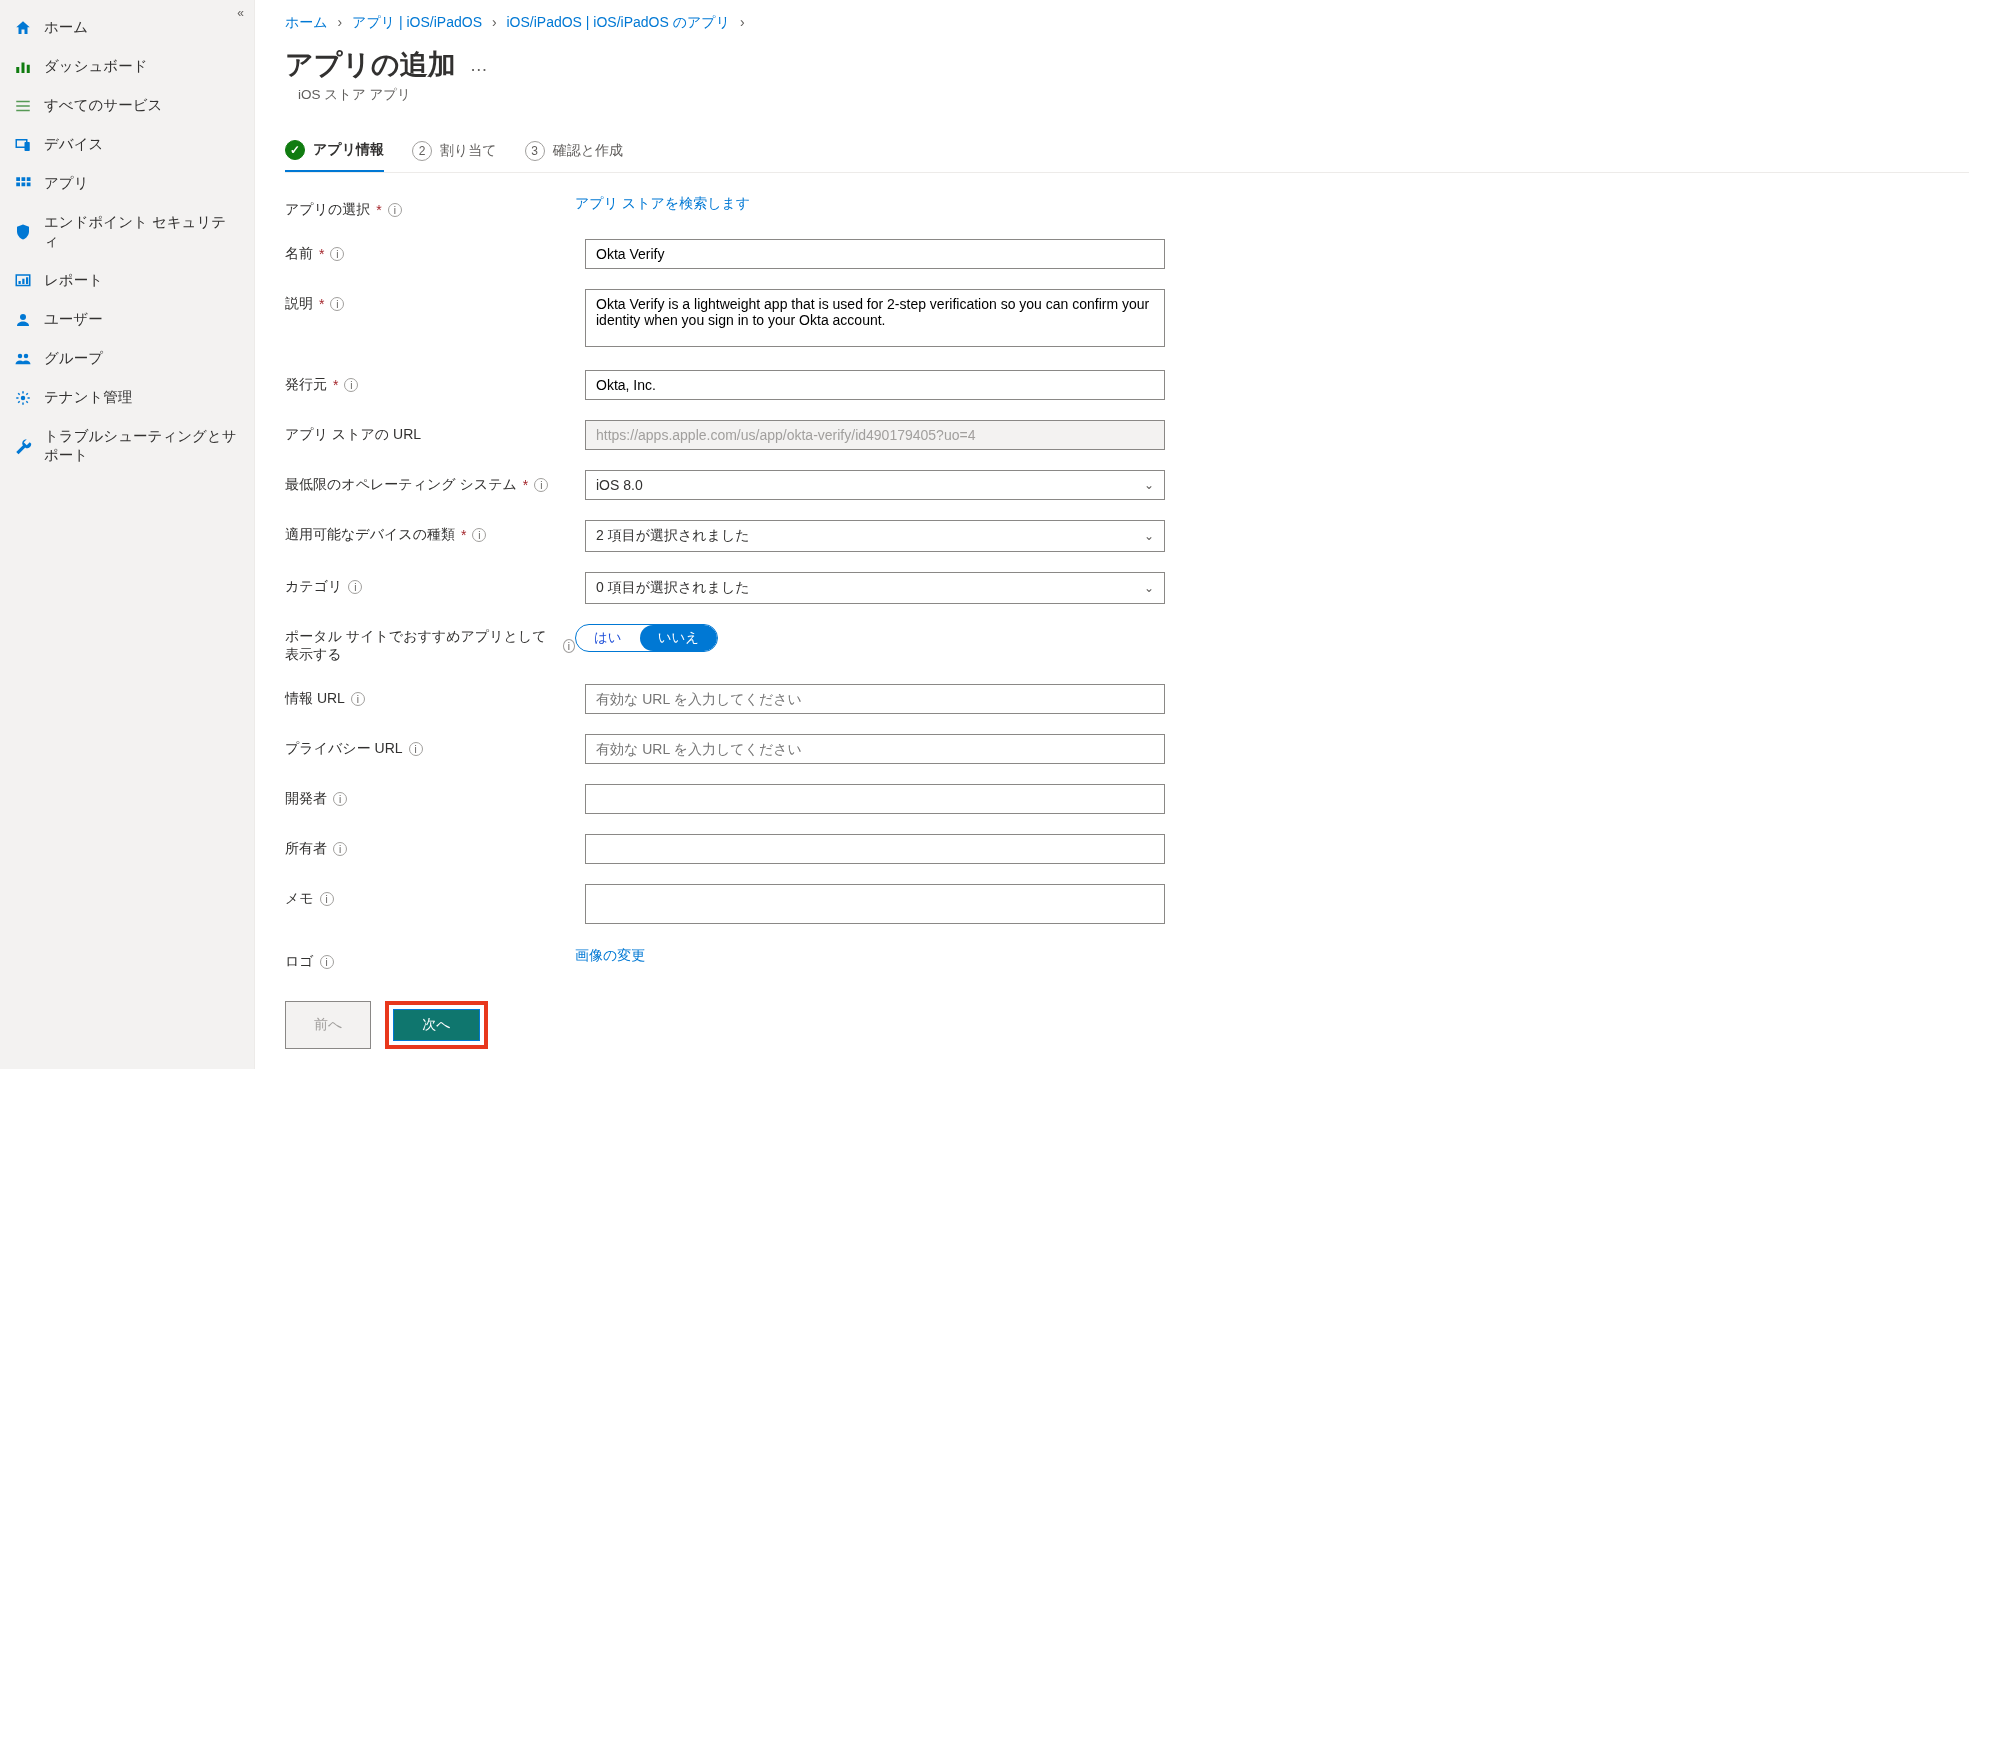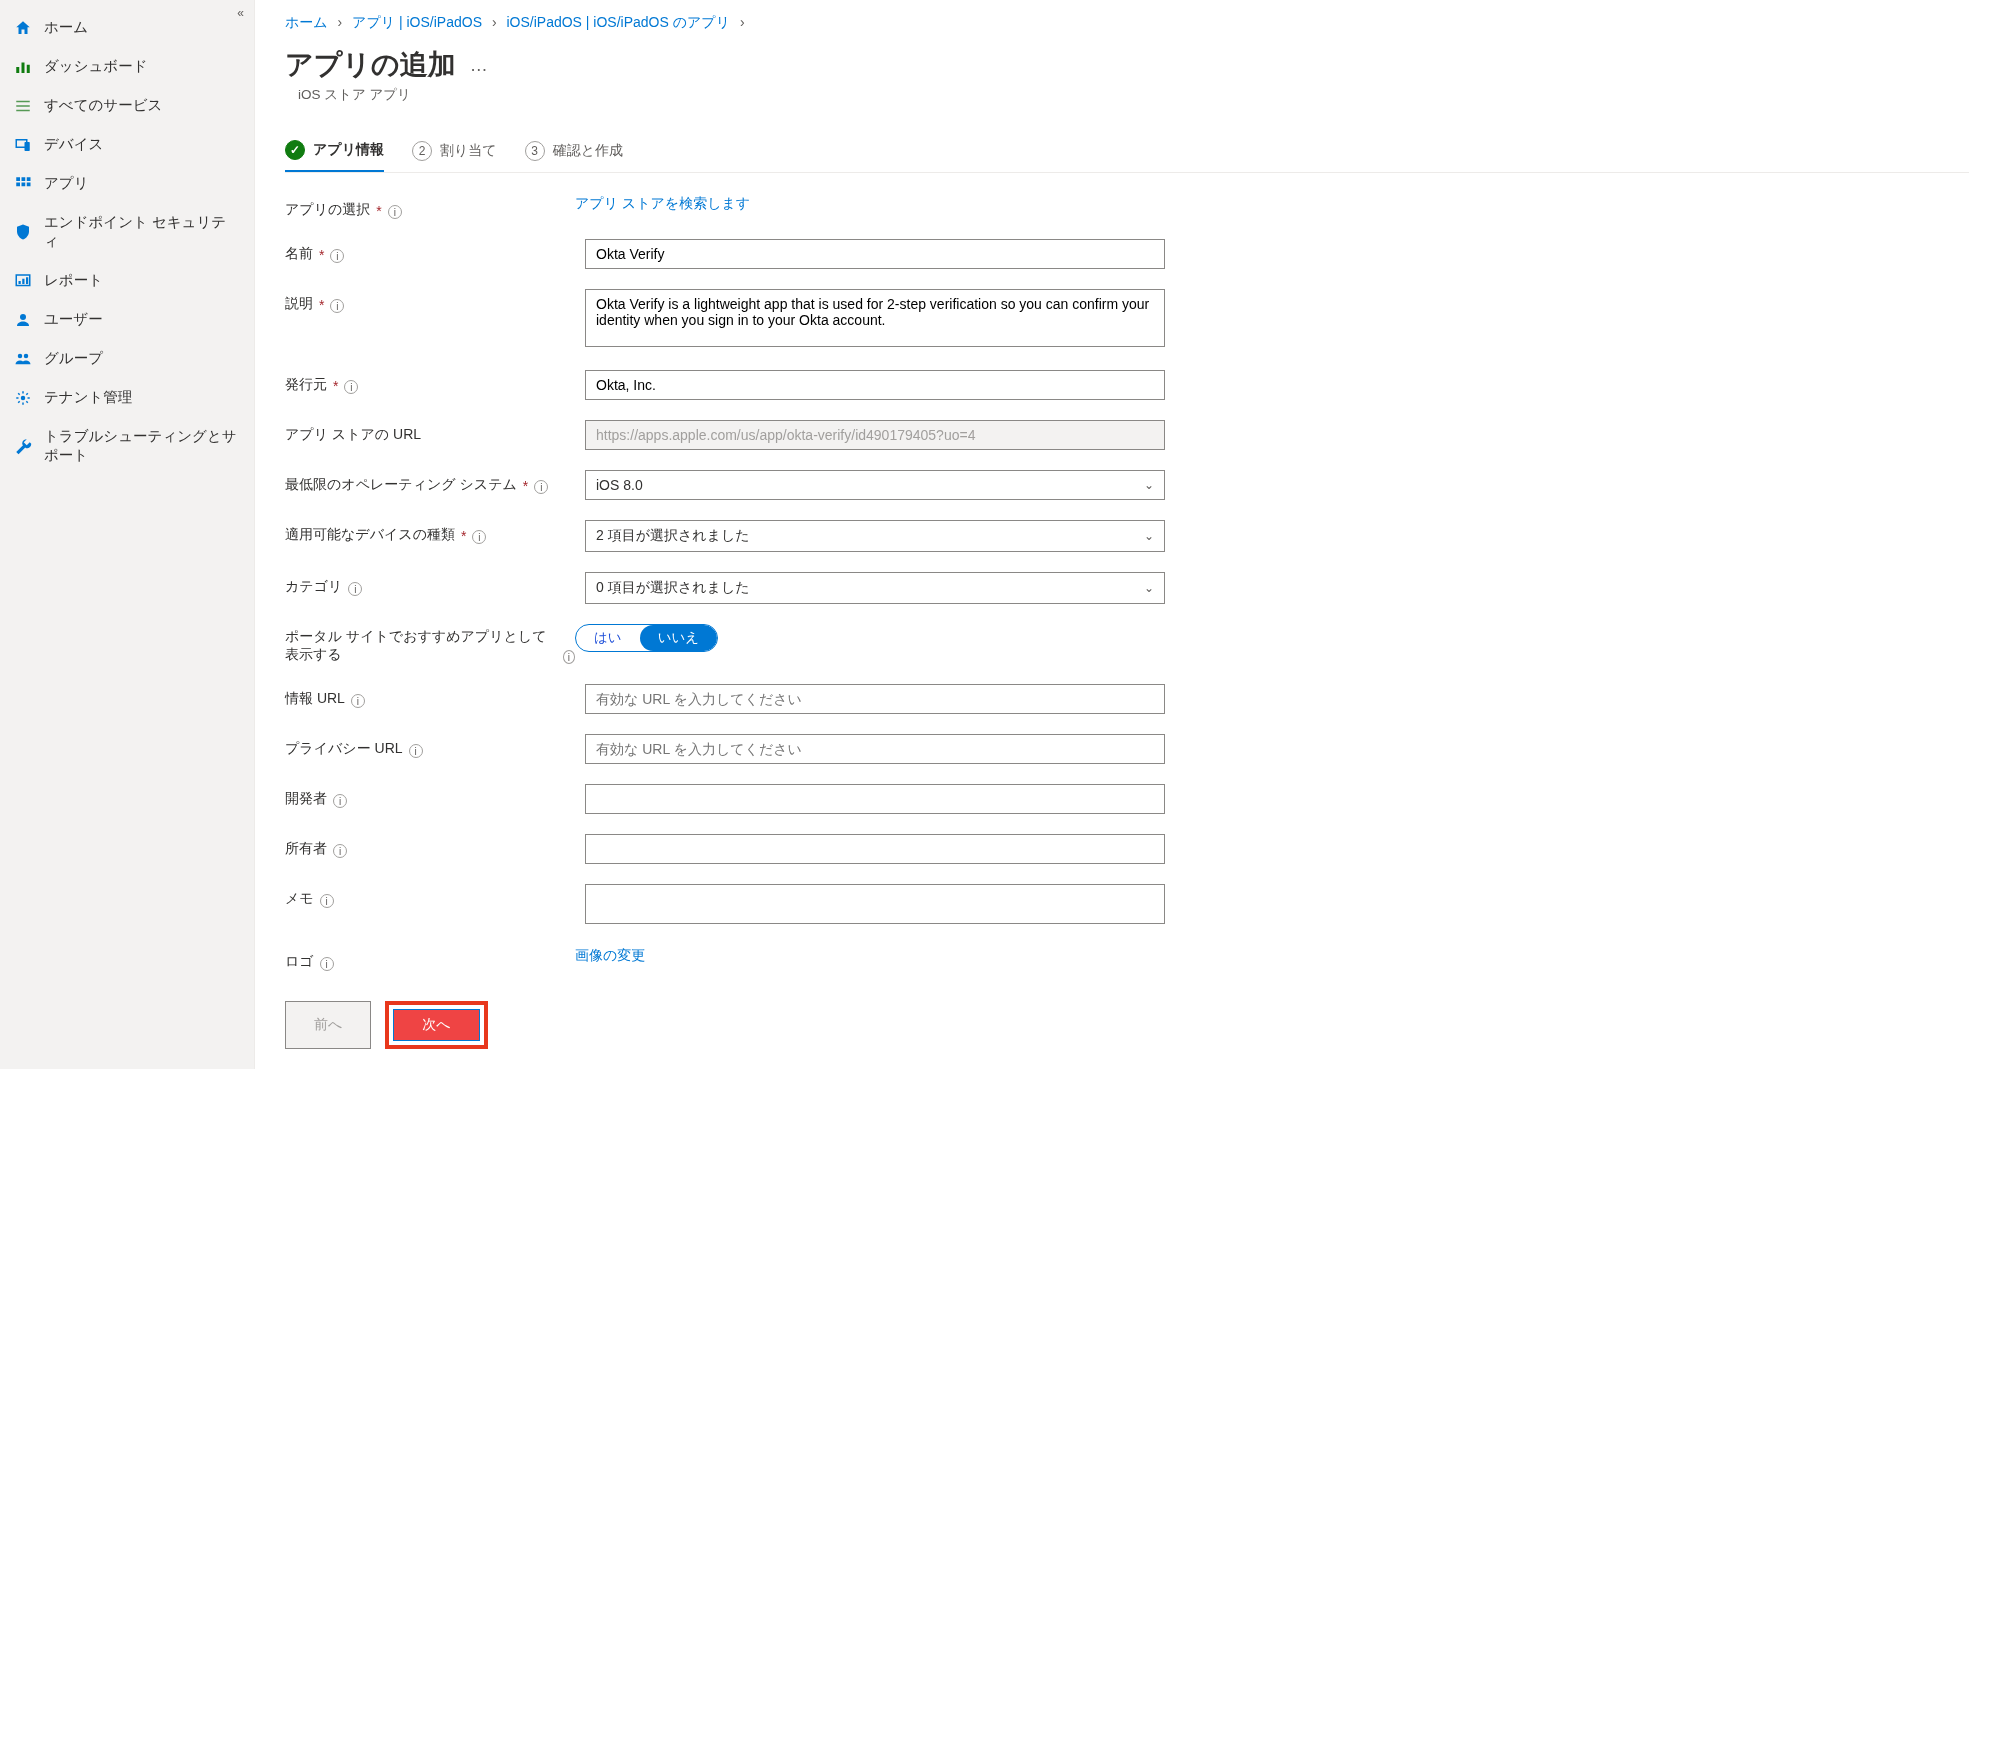--- a/index.html
+++ b/index.html
@@ -85,21 +85,21 @@
 .step.active .step-circle {
   background: #107c10; border-color: #107c10; color: #fff;
 }
 
 .form { display: flex; flex-direction: column; gap: 20px; }
 .form-row { display: flex; align-items: flex-start; }
 .form-label {
   width: 290px;
   flex-shrink: 0;
   display: flex;
-  align-items: flex-end;
+  align-items: center;
   gap: 6px;
   padding-top: 6px;
 }
 .req { color: #a4262c; }
 .info-icon {
   width: 14px; height: 14px; border: 1px solid #a19f9d; border-radius: 50%;
   display: inline-flex; align-items: center; justify-content: center;
   font-size: 10px; color: #605e5c;
 }
 .form-control { flex: 1; max-width: 580px; }
@@ -140,21 +140,21 @@
 }
 .btn {
   padding: 6px 28px;
   font-size: 14px;
   border: 1px solid #8a8886;
   background: #fff;
   cursor: pointer;
 }
 .btn[disabled] { color: #a19f9d; background: #f3f2f1; cursor: default; }
 .btn-primary {
-  background: #ef4444;
+  background: #0f766e;
   color: #fff;
   border-color: #0078d4;
 }
 .highlight-box {
   border: 4px solid #e8371c;
   padding: 4px;
   display: inline-block;
 }
 </style>
 </head>

